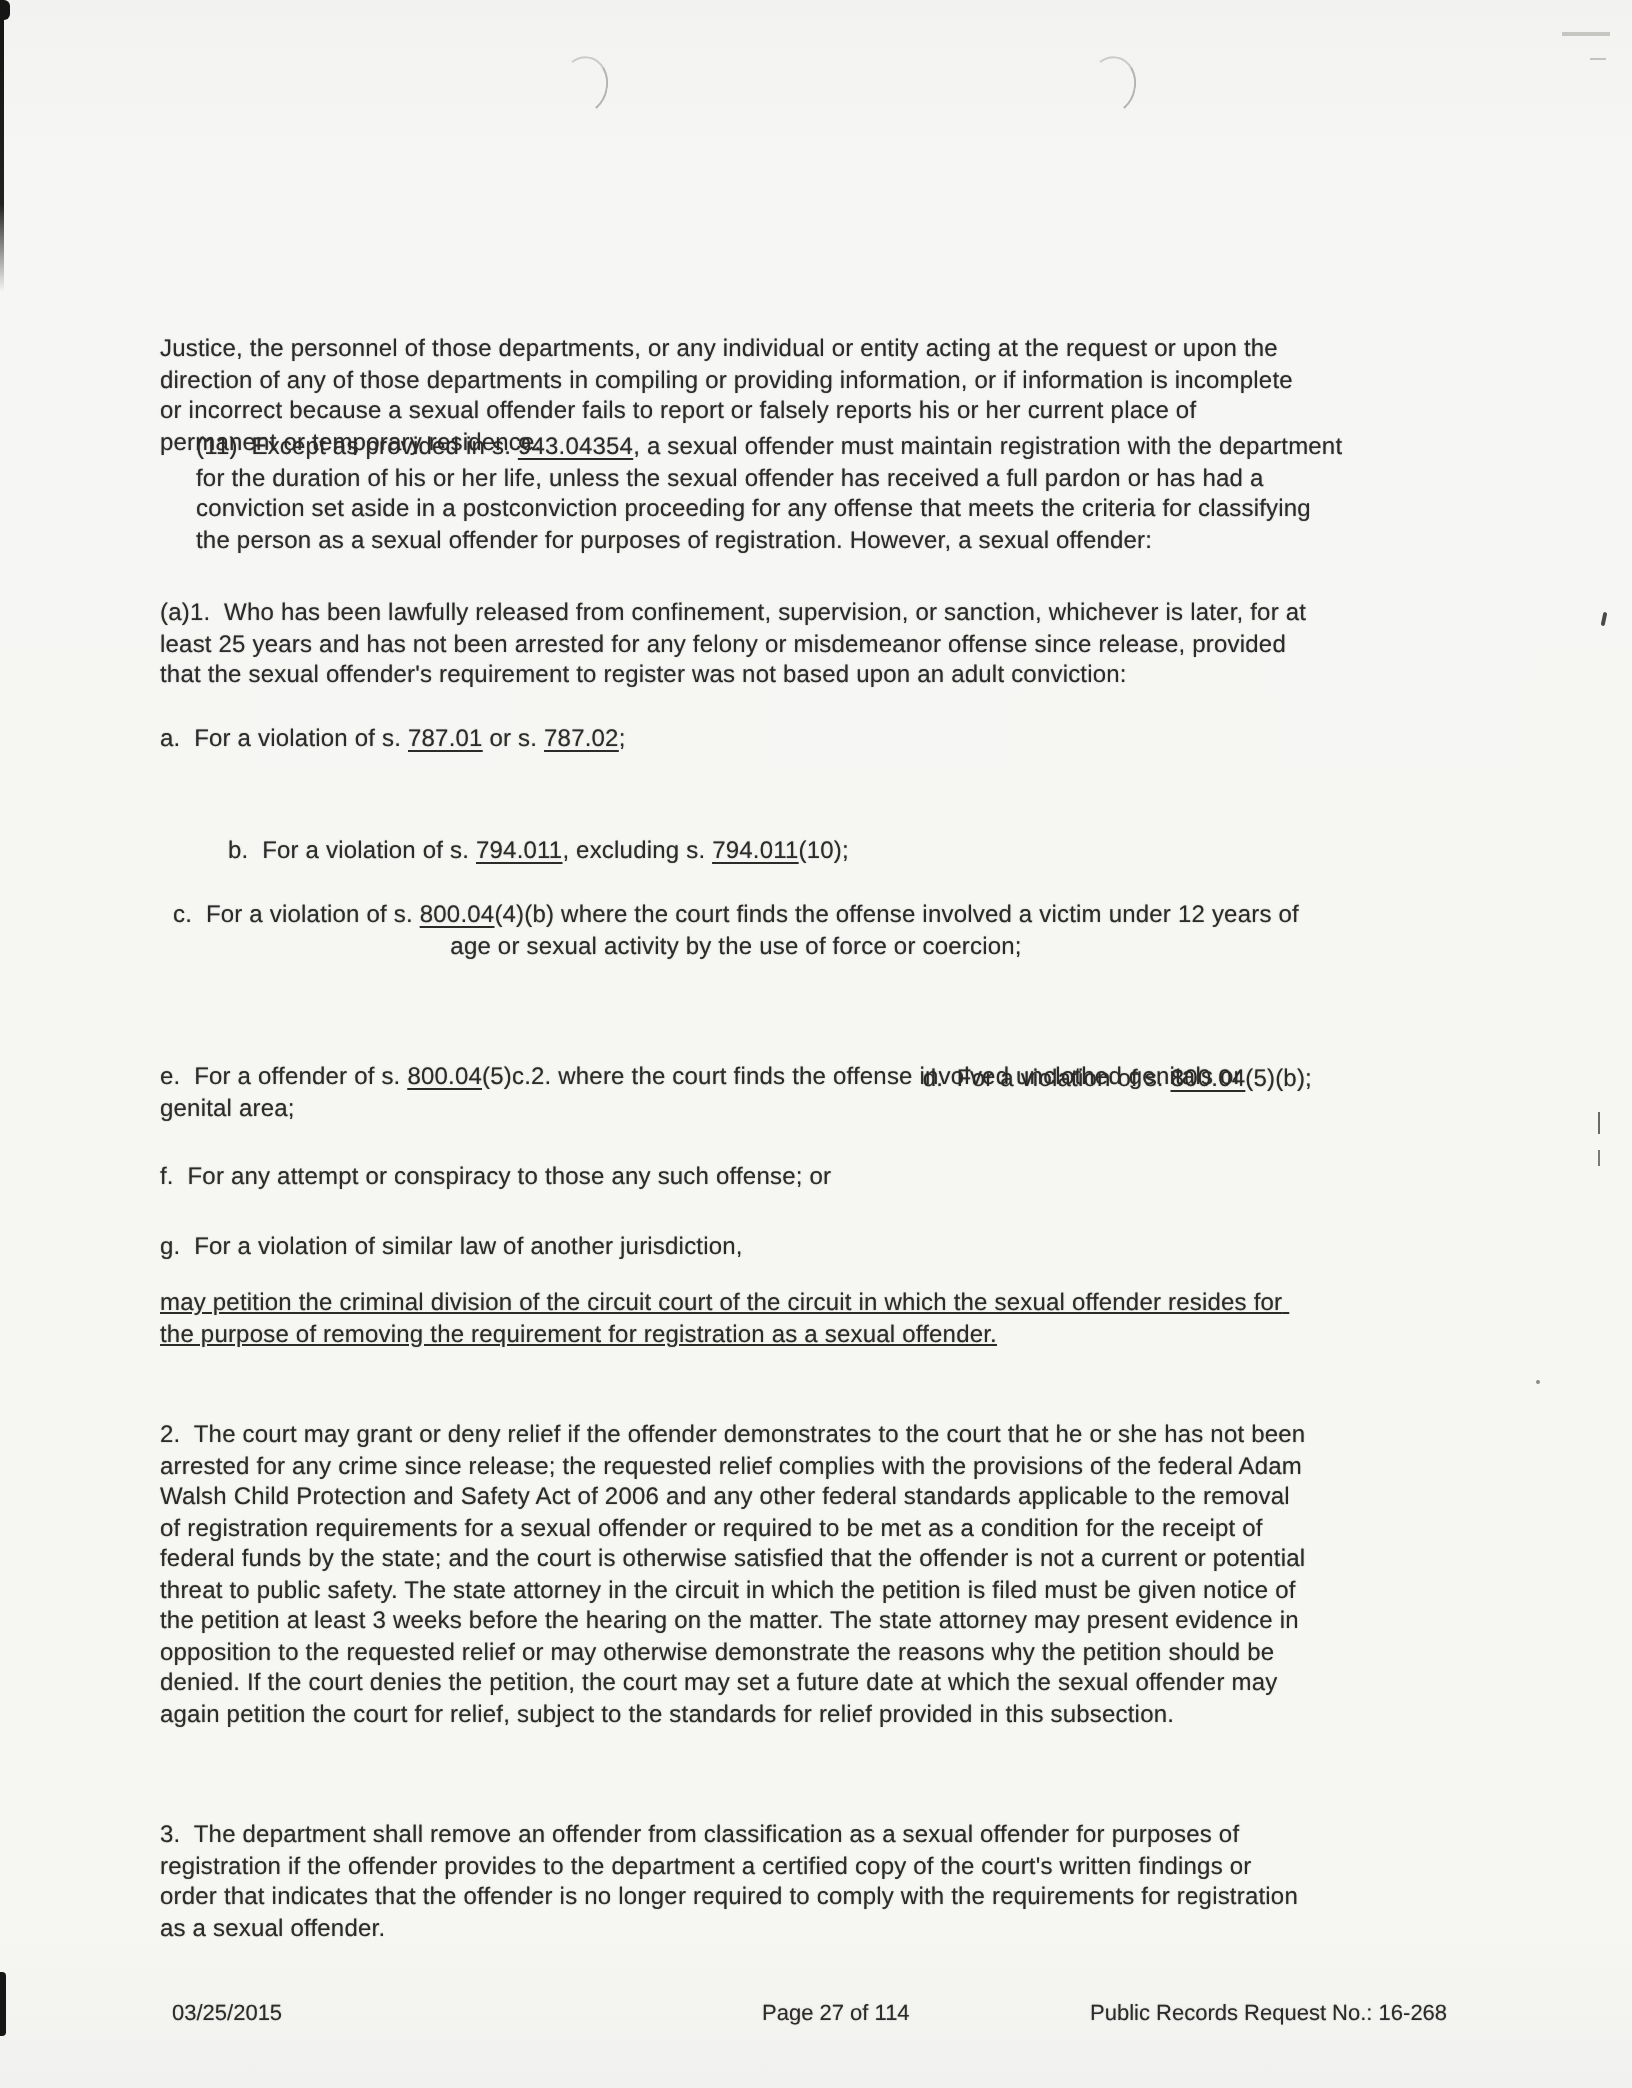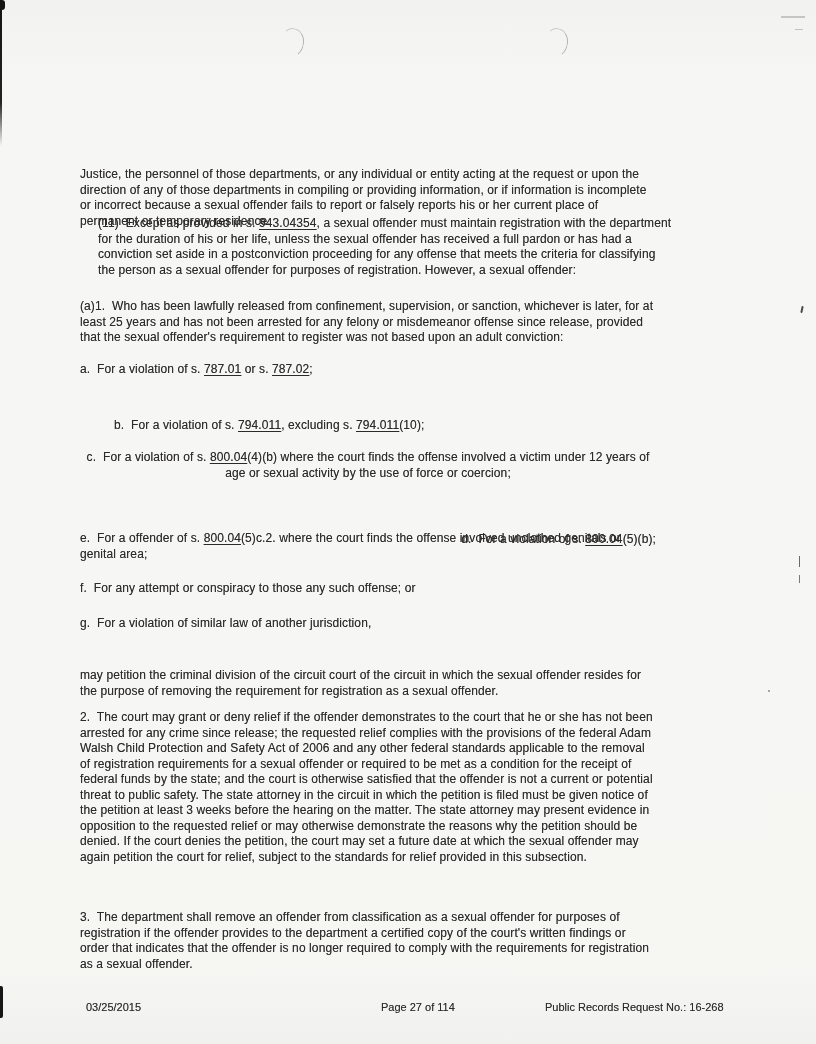--- a/index.html
+++ b/index.html
@@ -37,21 +37,21 @@
   .doc p:nth-of-type(1)  { top: 123px; margin-top: 44px; }
   .doc p:nth-of-type(2)  { top: 216px; margin-left: 18px; }
   .doc p:nth-of-type(3)  { top: 299px; }
   .doc p:nth-of-type(4)  { top: 362px; }
   .doc p:nth-of-type(5)  { top: 418px; padding-left: 34px; }
   .doc p:nth-of-type(6)  { top: 450px; text-align: center; }
   .doc p:nth-of-type(7)  { top: 532px; text-align: right; }
   .doc p:nth-of-type(8)  { top: 531px; }
   .doc p:nth-of-type(9)  { top: 581px; }
   .doc p:nth-of-type(10) { top: 616px; }
-  .doc p:nth-of-type(11) { top: 668px; }
+  .doc p:nth-of-type(11) { top: 644px; text-decoration: underline; }
   .doc p:nth-of-type(12) { top: 710px; }
   .doc p:nth-of-type(13) { top: 910px; }
 
   .underline {
     text-decoration: underline;
     text-underline-offset: 2px;
     text-decoration-thickness: 1px;
   }
 
   

